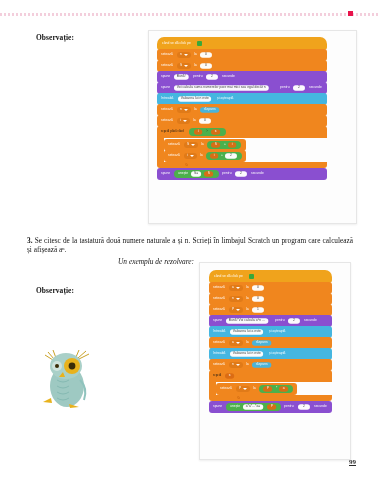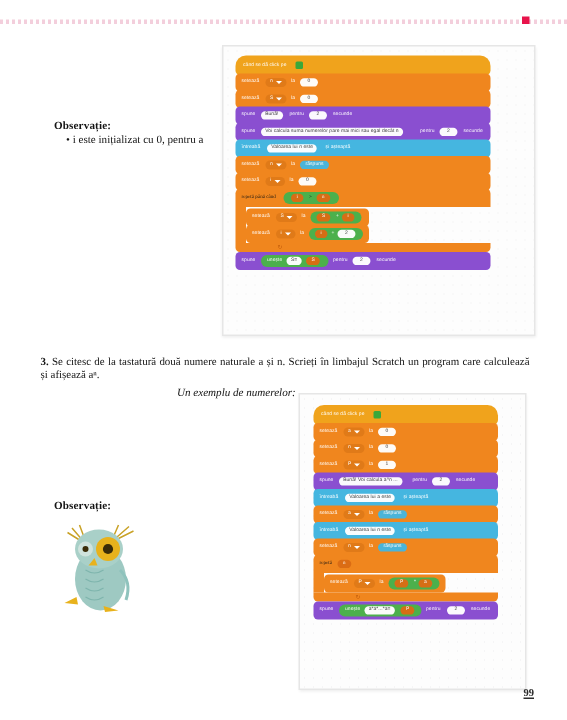--- a/index.html
+++ b/index.html
@@ -10,21 +10,21 @@
   }
   .page{position:absolute;inset:0;}
 
   
   .top-rule{position:absolute;left:0;top:13px;width:378px;height:3px;
     background:repeating-linear-gradient(to right,#f2c9d8 0 2px,#ffffff 2px 4px);
     opacity:.9;}
   .top-mark{position:absolute;left:348px;top:11px;width:5px;height:5px;background:#e8134b;}
 
   
-  .obs{position:absolute;font-family:"Liberation Serif",serif;margin-top:46px;}
+  .obs{position:absolute;font-family:"Liberation Serif",serif;}
   .obs .h{font-weight:bold;font-size:7.4px;letter-spacing:.1px;}
   .obs .line{font-size:7.4px;line-height:9.3px;}
   .obs .ind{text-indent:8px;}
 
   #obs1{left:36px;top:33px;width:108px;}
   #obs2{left:36px;top:286px;width:150px;}
 
   .exercise{position:absolute;left:27px;top:236px;width:326px;
     font-size:7.3px;line-height:9.3px;text-align:justify;}
   .exercise b{font-weight:bold;}
@@ -88,21 +88,20 @@
 </head>
 <body>
 
 <div class="page">
 
   <div class="top-rule"></div>
   <div class="top-mark"></div>
 
   <div class="obs" id="obs1">
     <div class="h">Observație:</div>
-    <div class="line ind">• i este inițializat cu 0, pentru a</div>
   </div>
 
   <div class="card" id="card1">
     <div class="stack">
 
       <div class="blk hat">
         <span class="t">când se dă click pe</span>
         <span class="flag" style="margin-left:3px"></span>
       </div>
 
@@ -226,21 +225,21 @@
       </div>
 
     </div>
   </div>
 
   <div class="exercise">
     <b>3.</b>
     <span>Se citesc de la tastatură două numere naturale a și n. Scrieți în limbajul Scratch un program care calculează și afișează aⁿ.</span>
   </div>
 
-  <div class="example-label">Un exemplu de numerelor:</div>
+  <div class="example-label">Un exemplu de rezolvare:</div>
 
   <div class="obs" id="obs2">
     <div class="h">Observație:</div>
   </div>
 
   <svg class="owl" viewBox="0 0 56 66">
     <g stroke="#6aa8a0" stroke-width="1" fill="none">
       <path d="M14 14 L6 9 M15 13 L9 6 M17 12 L14 4" stroke="#c9a227"></path>
       <path d="M40 13 L50 8 M39 12 L47 5 M37 11 L40 4" stroke="#c9a227"></path>
     </g>

